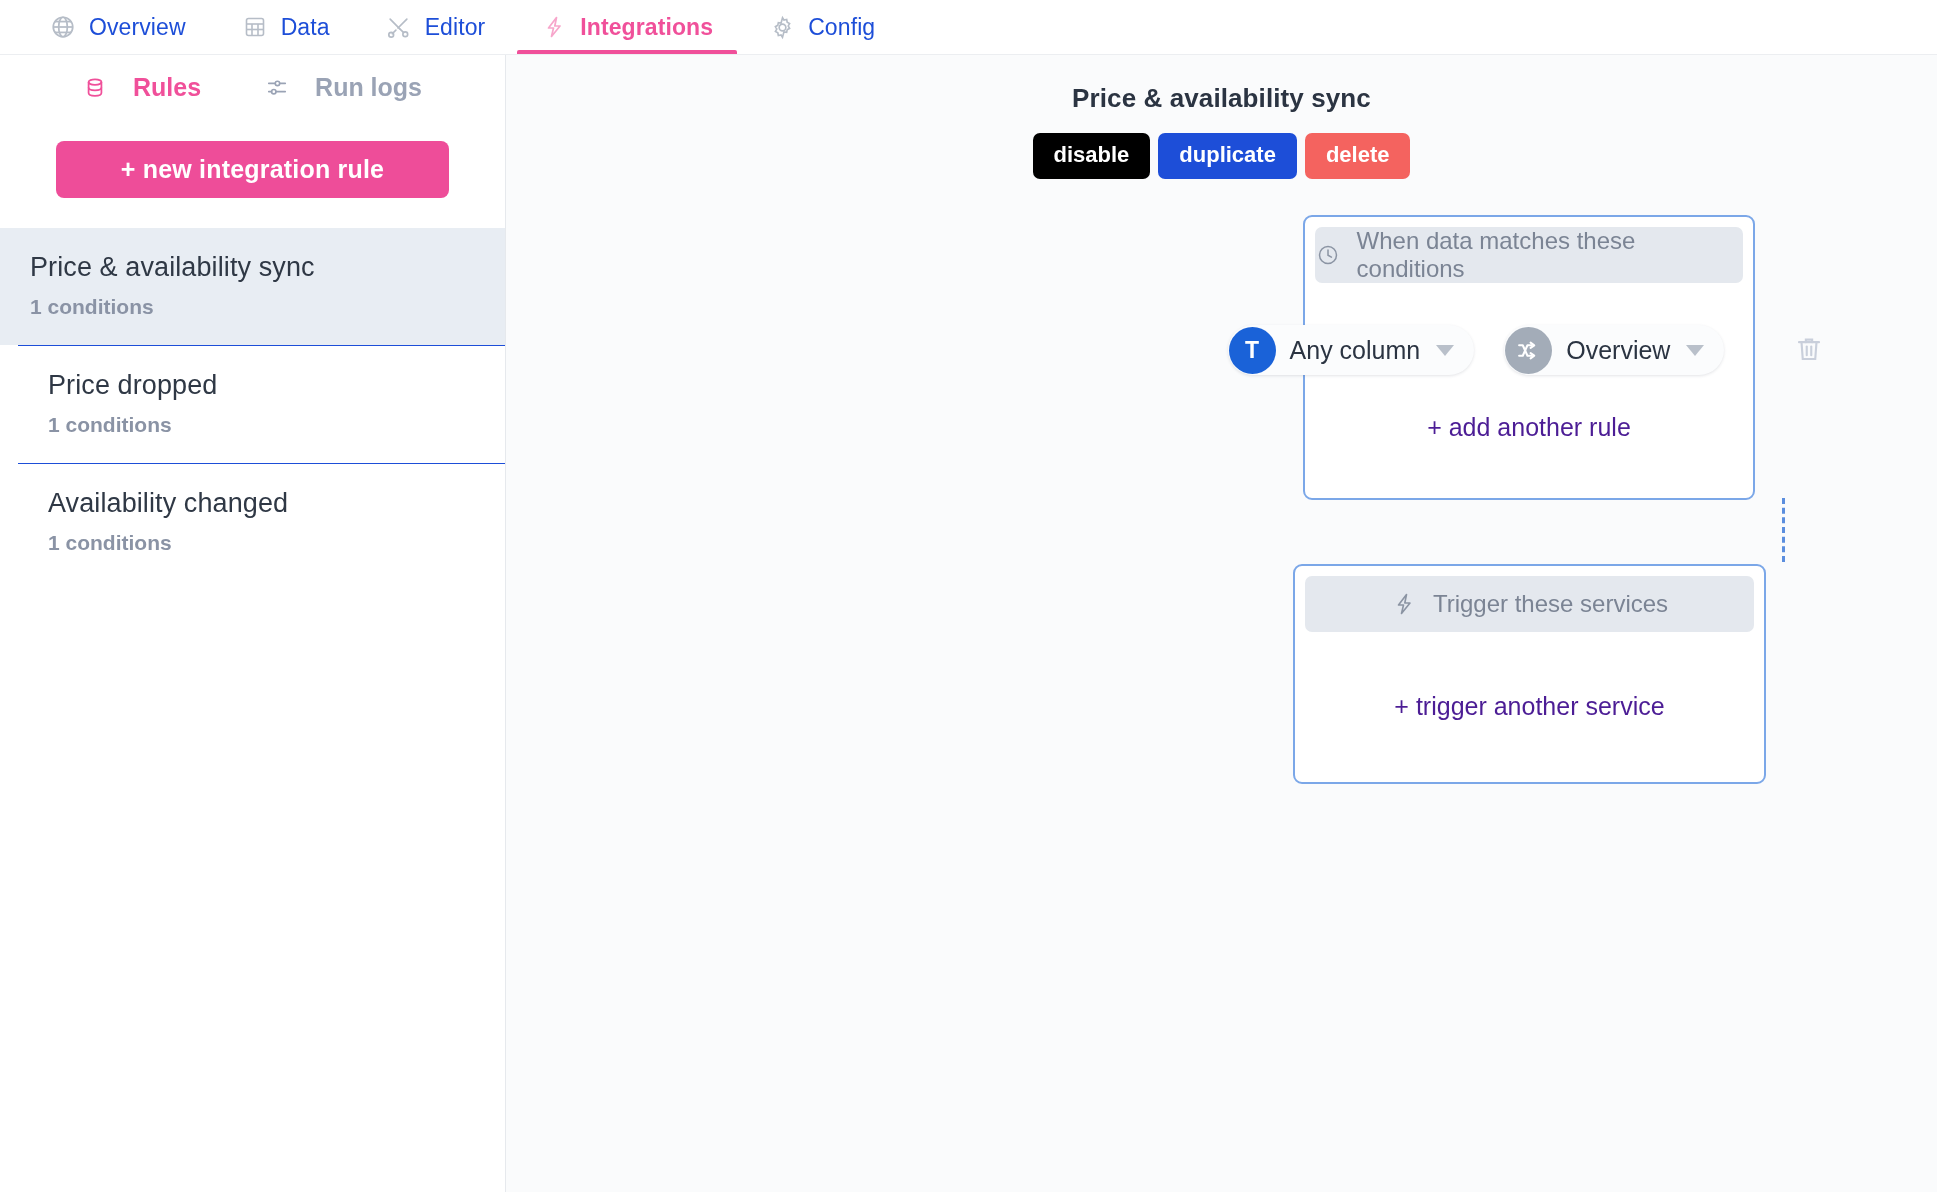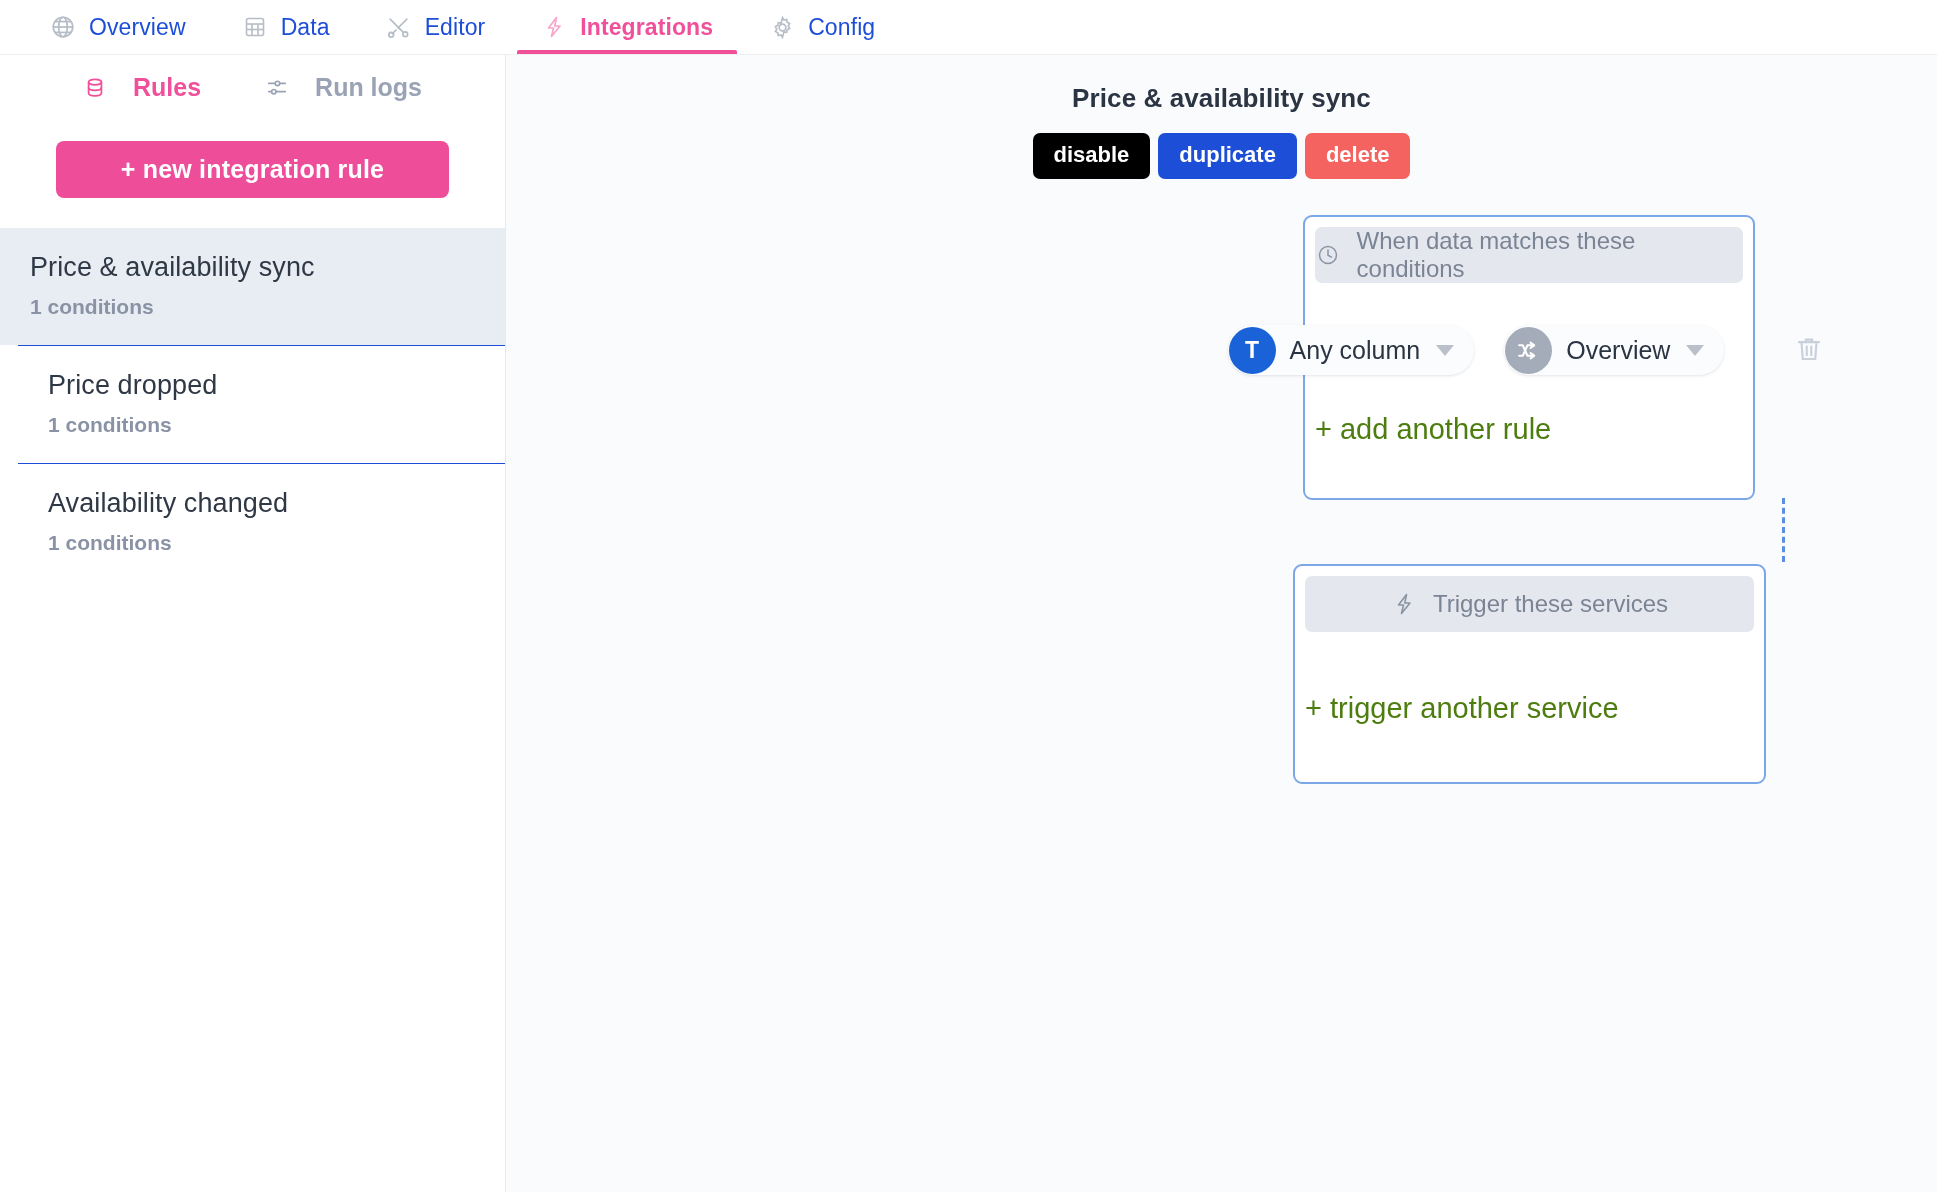--- a/index.html
+++ b/index.html
@@ -246,24 +246,24 @@
     flex: 0 0 auto;
   }
   .trash-btn {
     background: none; border: none; cursor: pointer;
     padding: 0 6px; margin-left: 34px;
     display: flex; align-items: center;
   }
 
   .add-link {
     display: block;
-    text-align: left;
+    text-align: center;
     margin-top: 38px;
-    color: #4d7c0f;
-    font-size: 29px;
+    color: #4c1d95;
+    font-size: 25px;
     text-decoration: none;
     cursor: pointer;
   }
   .add-link.trigger-link { margin-top: 60px; }
 
   .connector {
     position: absolute;
     left: 1276px;
     top: 283px;
     width: 0;

